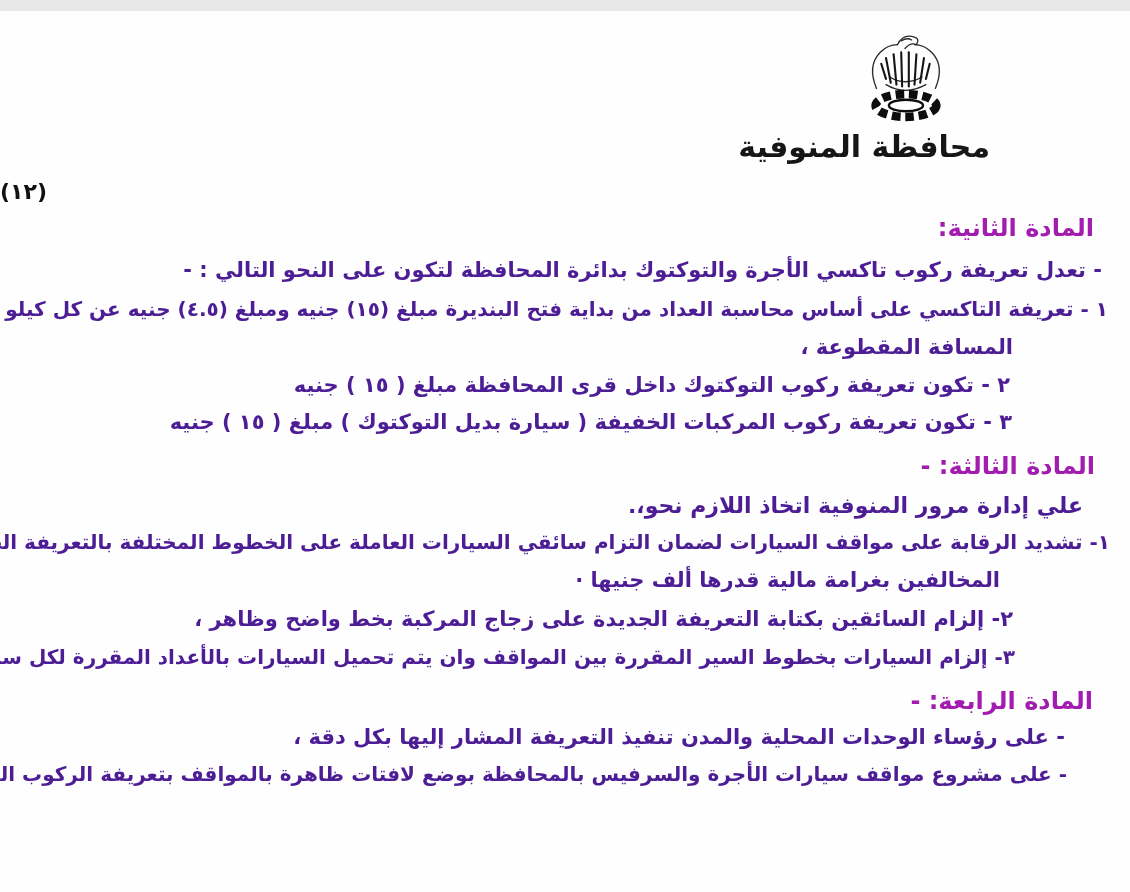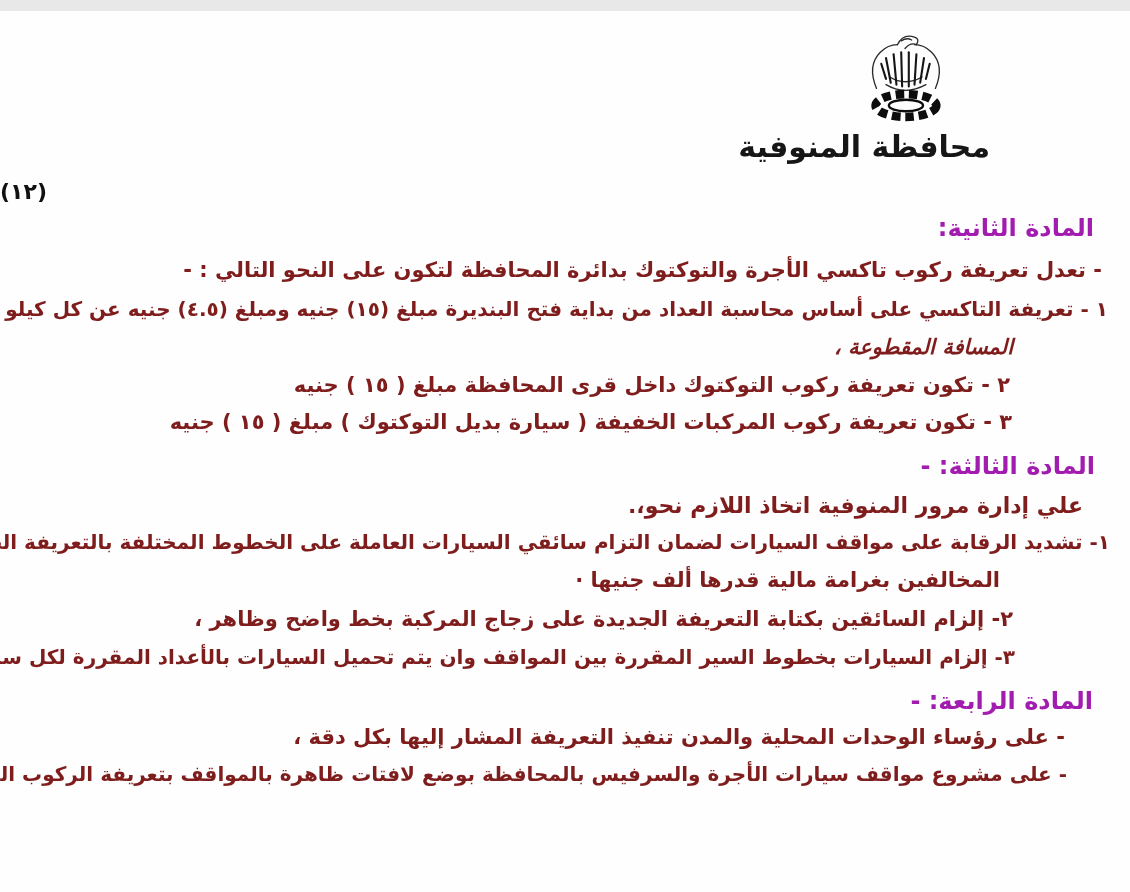--- a/index.html
+++ b/index.html
@@ -11,21 +11,21 @@
     font-family:"DejaVu Sans", sans-serif;
     direction:rtl;
     color:#111;
     overflow:hidden;
   }
   .line{
     position:absolute;
     white-space:nowrap;
     font-weight:bold;
     font-size:21px;
-    color:#7f1d1d;
+    color:#4c1d95;
     letter-spacing:-0.2px;
   }
   .heading{font-size:24px;color:#a21caf;}
   .gov-name{
     position:absolute;
     top:118px;right:140px;
     font-size:30px;font-weight:bold;
     color:#161616;
     white-space:nowrap;
   }
@@ -43,21 +43,21 @@
   .black-bar{
     position:absolute;
     left:775px;top:885px;
     width:138px;height:8px;
     background:#000;
   }
   
   .l0 {top:203px;right:36px;}
   .l1 {top:247px;right:28px;}
   .l2 {top:286px;right:22px;font-size:20px;}
-  .l3 {top:324px;right:117px;font-style:italic;}
+  .l3 {top:324px;right:117px;}
   .l4 {top:362px;right:120px;}
   .l5 {top:399px;right:118px;}
   .l6 {top:441px;right:35px;}
   .l7 {top:482px;right:47px;font-size:22px;}
   .l8 {top:519px;right:20px;font-size:20px;}
   .l9 {top:557px;right:130px;}
   .l10{top:596px;right:117px;}
   .l11{top:634px;right:115px;font-size:20px;}
   .l12{top:676px;right:37px;}
   .l13{top:714px;right:65px;text-align:center;}

